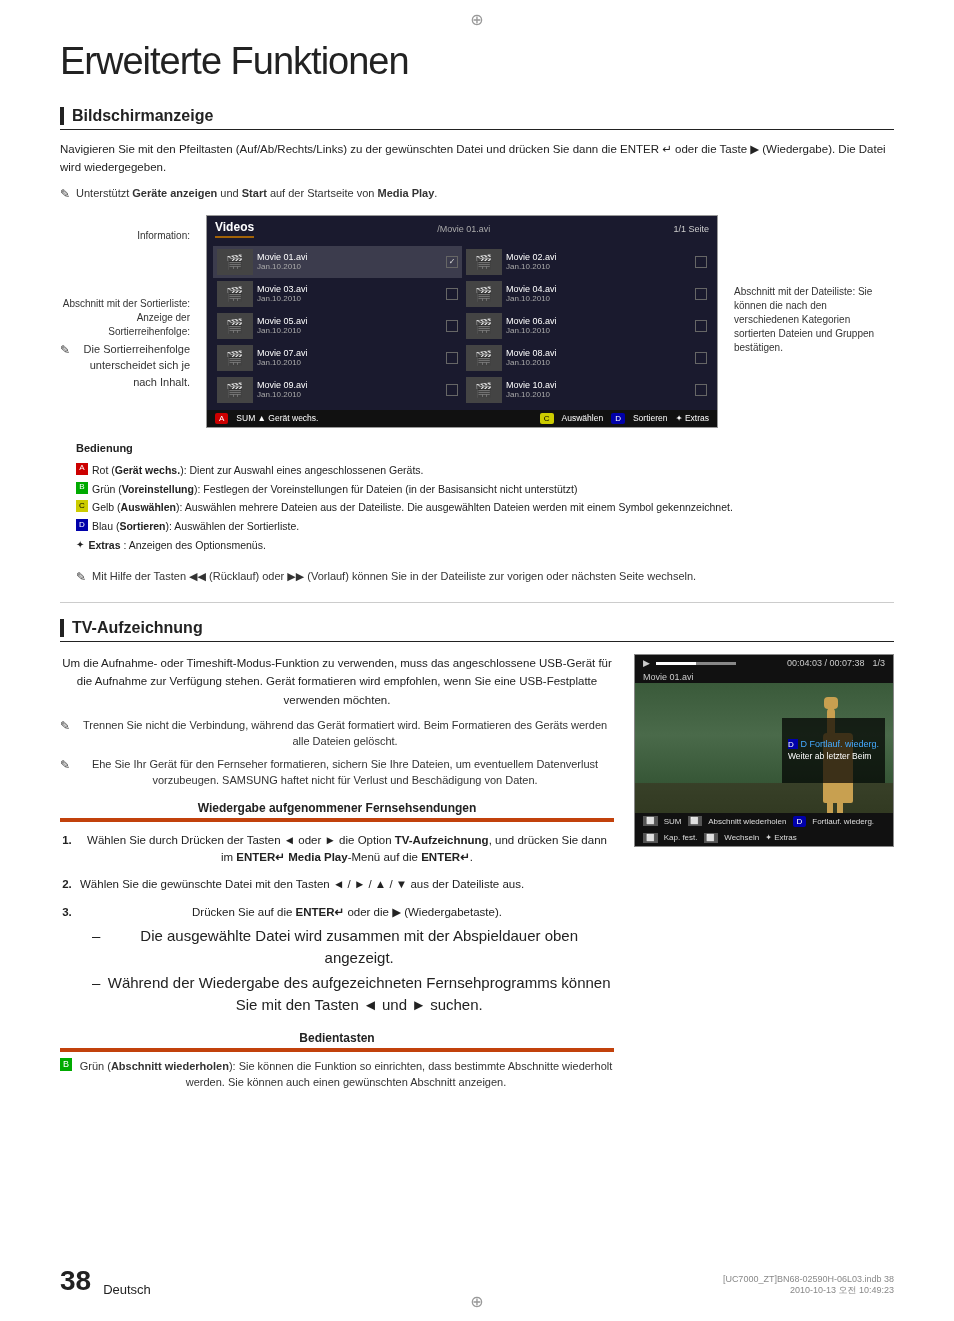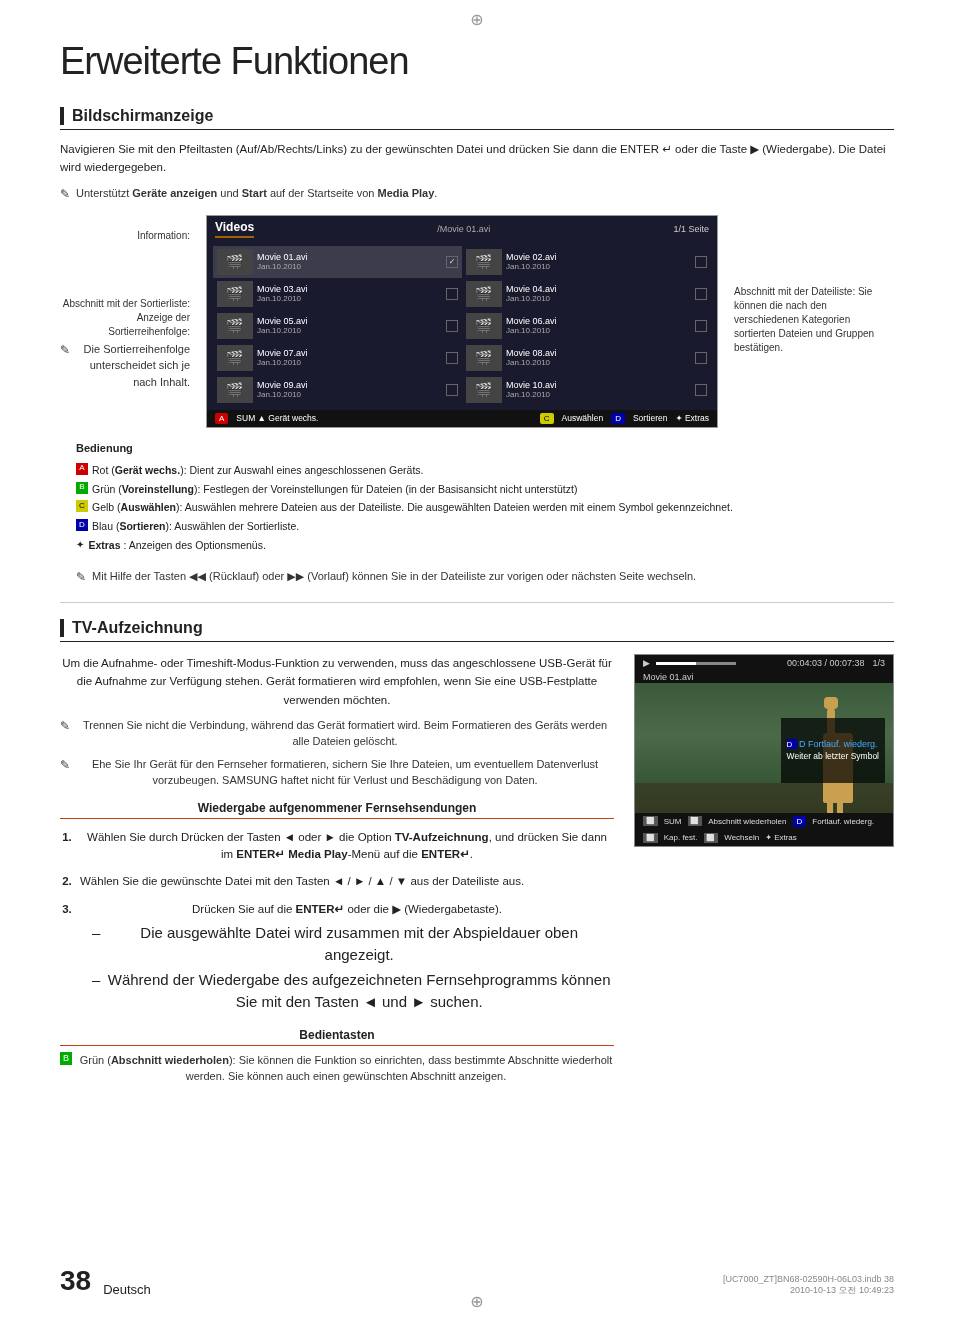--- a/index.html
+++ b/index.html
@@ -340,21 +340,21 @@
       font-size: 8px;
       color: #ddd;
       flex-wrap: wrap;
     }
 
     
     .bedientasten-header {
       font-size: 12px;
       font-weight: bold;
       margin: 12px 0 6px 0;
-      border-bottom: 1px solid #c2410c;
+      border-bottom: 4px solid #c2410c;
       padding-bottom: 3px;
     }
 
     
     .page-footer {
       position: absolute;
       bottom: 24px;
       left: 60px;
       right: 60px;
       display: flex;
@@ -672,21 +672,21 @@
             <div style="position:absolute;bottom:-10px;left:4px;width:6px;height:14px;background:#c8a050;"></div>
             <div style="position:absolute;bottom:-10px;left:14px;width:6px;height:14px;background:#c8a050;"></div>
             <div style="position:absolute;top:-25px;left:4px;width:8px;height:28px;background:#c8a050;border-radius:4px 4px 0 0;"></div>
             <div style="position:absolute;top:-36px;left:1px;width:14px;height:12px;background:#c8a050;border-radius:4px;"></div>
           </div>
           <div class="tv-overlay-text">
             <div style="color:#4af;font-size:9px;">
               <span class="ctrl-btn blue" style="font-size:8px;display:inline-block;width:10px;height:10px;">D</span>
               <span>D Fortlauf. wiederg.</span>
             </div>
-            <div>Weiter ab letzter Symbol</div>
+            <div>Weiter ab letzter Beim</div>
           </div>
         </div>
       </div>
       <div class="tv-playback-bottom">
         <span style="background:#555;padding:1px 3px;font-size:7px;">⬜</span>
         <span>SUM</span>
         <span style="background:#555;padding:1px 3px;font-size:7px;">⬜</span>
         <span>Abschnitt wiederholen</span>
         <span class="btn-blue">D</span>
         <span>Fortlauf. wiederg.</span>

